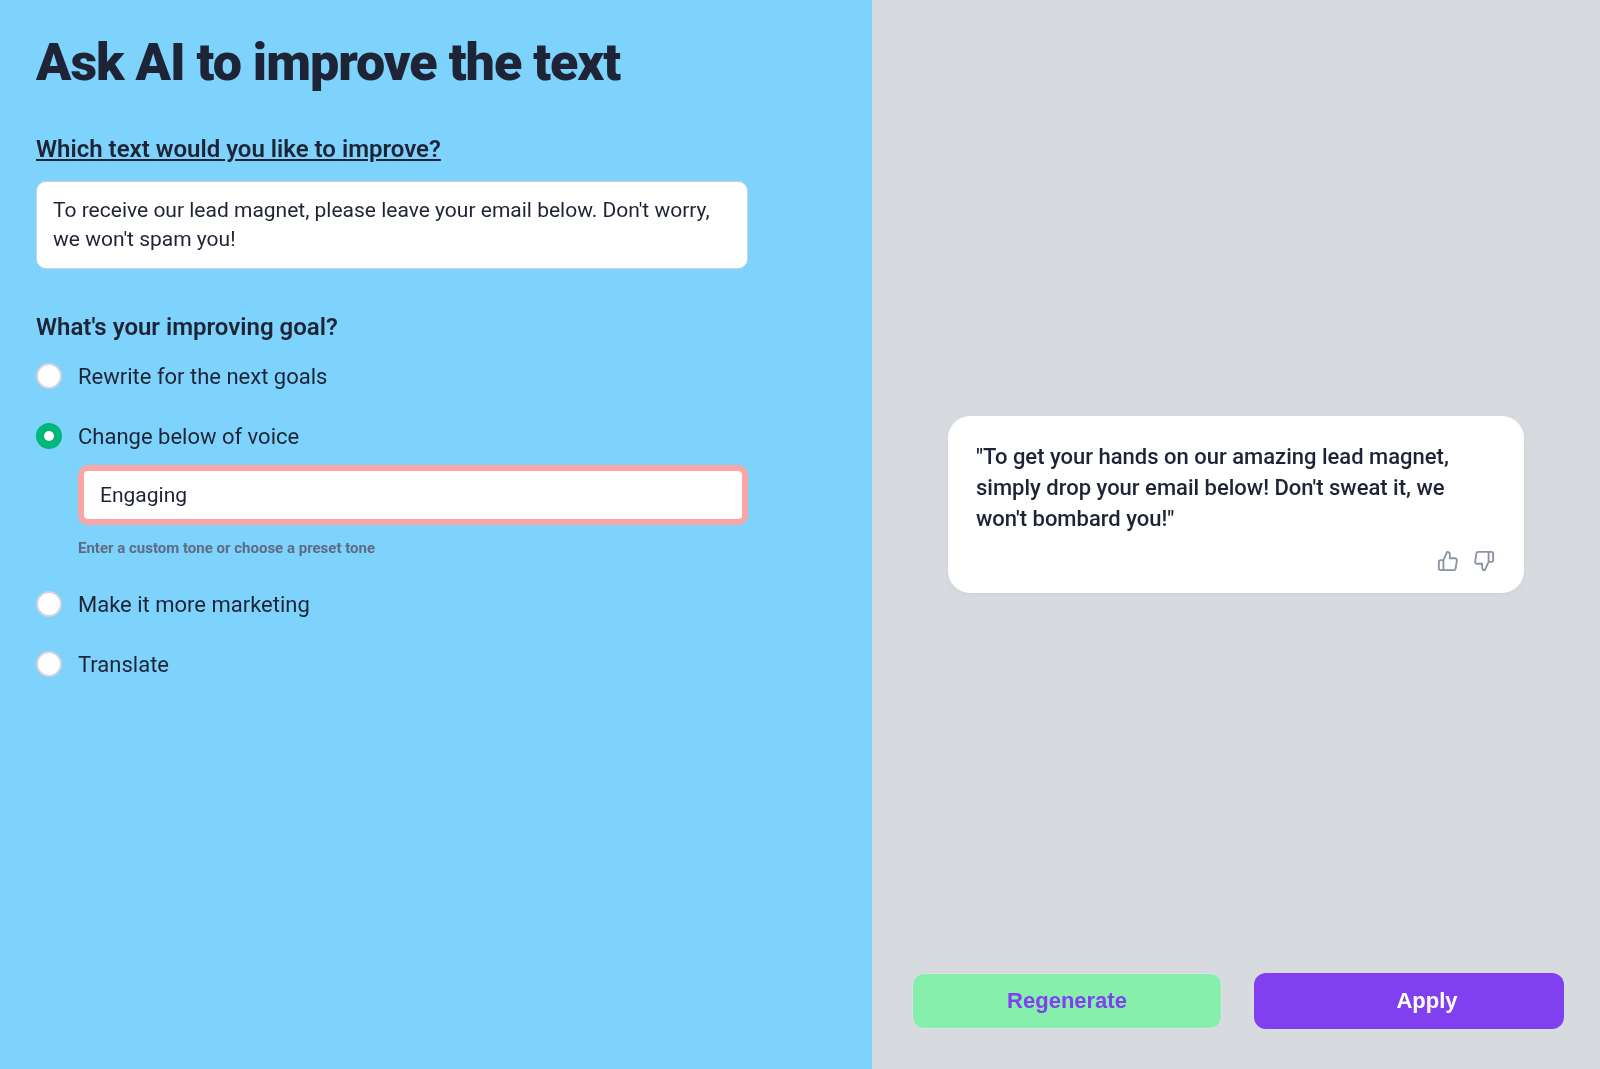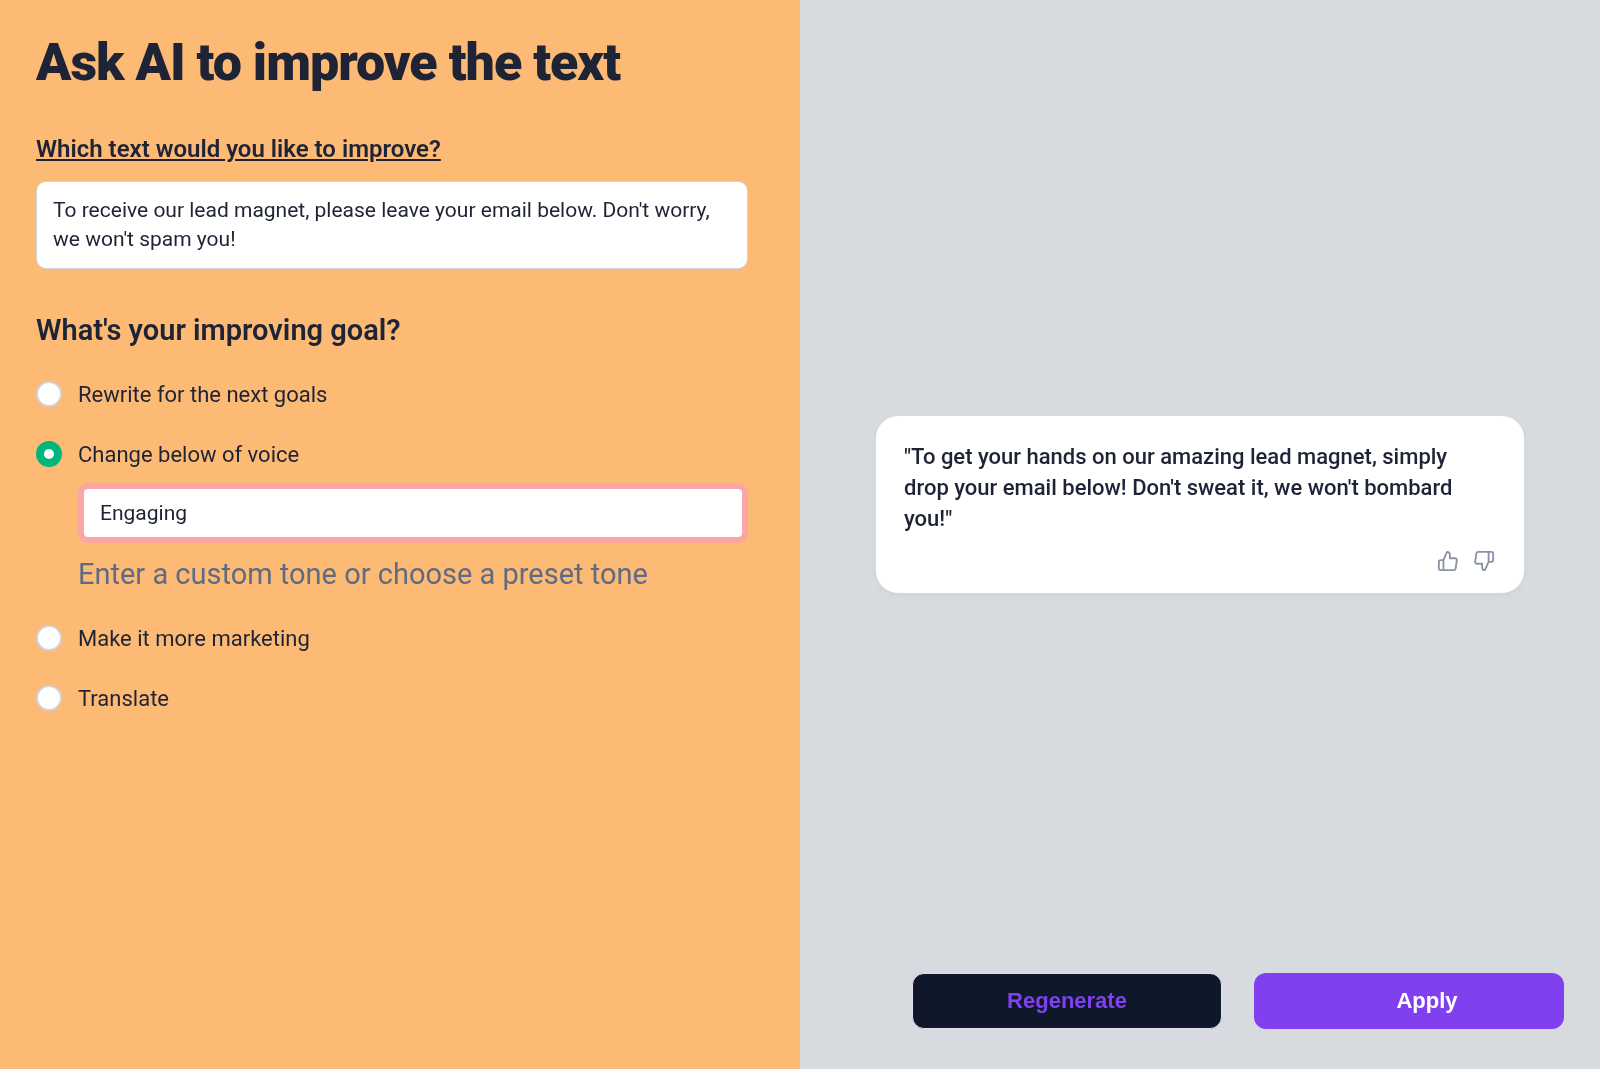--- a/index.html
+++ b/index.html
@@ -7,23 +7,23 @@
   body {
     font-family: -apple-system, BlinkMacSystemFont, "Segoe UI", Roboto, Helvetica, Arial, sans-serif;
     color: #1e2330;
     background: #ffffff;
     width: 1600px;
     height: 1069px;
     display: flex;
     overflow: hidden;
   }
   .left-pane {
-    width: 800px;
+    width: 872px;
     padding: 36px 36px 32px 36px;
-    background: #fdba74;
+    background: #7dd3fc;
   }
   .right-pane {
     flex: 1;
     background: #d7dbe0;
     display: flex;
     flex-direction: column;
     padding: 36px;
     position: relative;
   }
   .page-title {
@@ -48,24 +48,24 @@
     padding: 14px 16px;
     font-size: 21px;
     line-height: 1.4;
     color: #1e2436;
     background: #ffffff;
     resize: none;
     margin-bottom: 40px;
     font-family: inherit;
   }
   .goal-label {
-    font-size: 29px;
+    font-size: 24px;
     font-weight: 600;
     color: #1e2436;
-    margin-bottom: 34px;
+    margin-bottom: 22px;
   }
   .radio-row {
     display: flex;
     align-items: center;
     gap: 16px;
     margin-bottom: 34px;
     cursor: pointer;
   }
   .radio-outer {
     width: 26px;
@@ -103,22 +103,23 @@
     border: 6px solid #fca5a5;
     border-radius: 10px;
     padding: 12px 16px;
     font-size: 21px;
     color: #1e2436;
     background: #ffffff;
     margin-bottom: 14px;
     font-family: inherit;
   }
   .tone-hint {
-    font-size: 29px;
+    font-size: 15px;
     color: #5f6b82;
+    font-weight: bold;
   }
   .result-area {
     flex: 1;
     display: flex;
     align-items: center;
     justify-content: center;
     padding: 0 40px;
   }
   .result-card {
     background: #ffffff;
@@ -162,21 +163,21 @@
     border-radius: 12px;
     font-size: 22px;
     font-weight: 600;
     cursor: pointer;
     border: none;
     display: flex;
     align-items: center;
     justify-content: center;
   }
   .btn-secondary {
-    background: #0f172a;
+    background: #86efac;
     color: #8140ef;
     border: 1px solid #e3e0ee;
   }
   .btn-primary {
     background: #8140ef;
     color: #ffffff;
     padding-left: 36px;
   }
 </style>
 </head>

